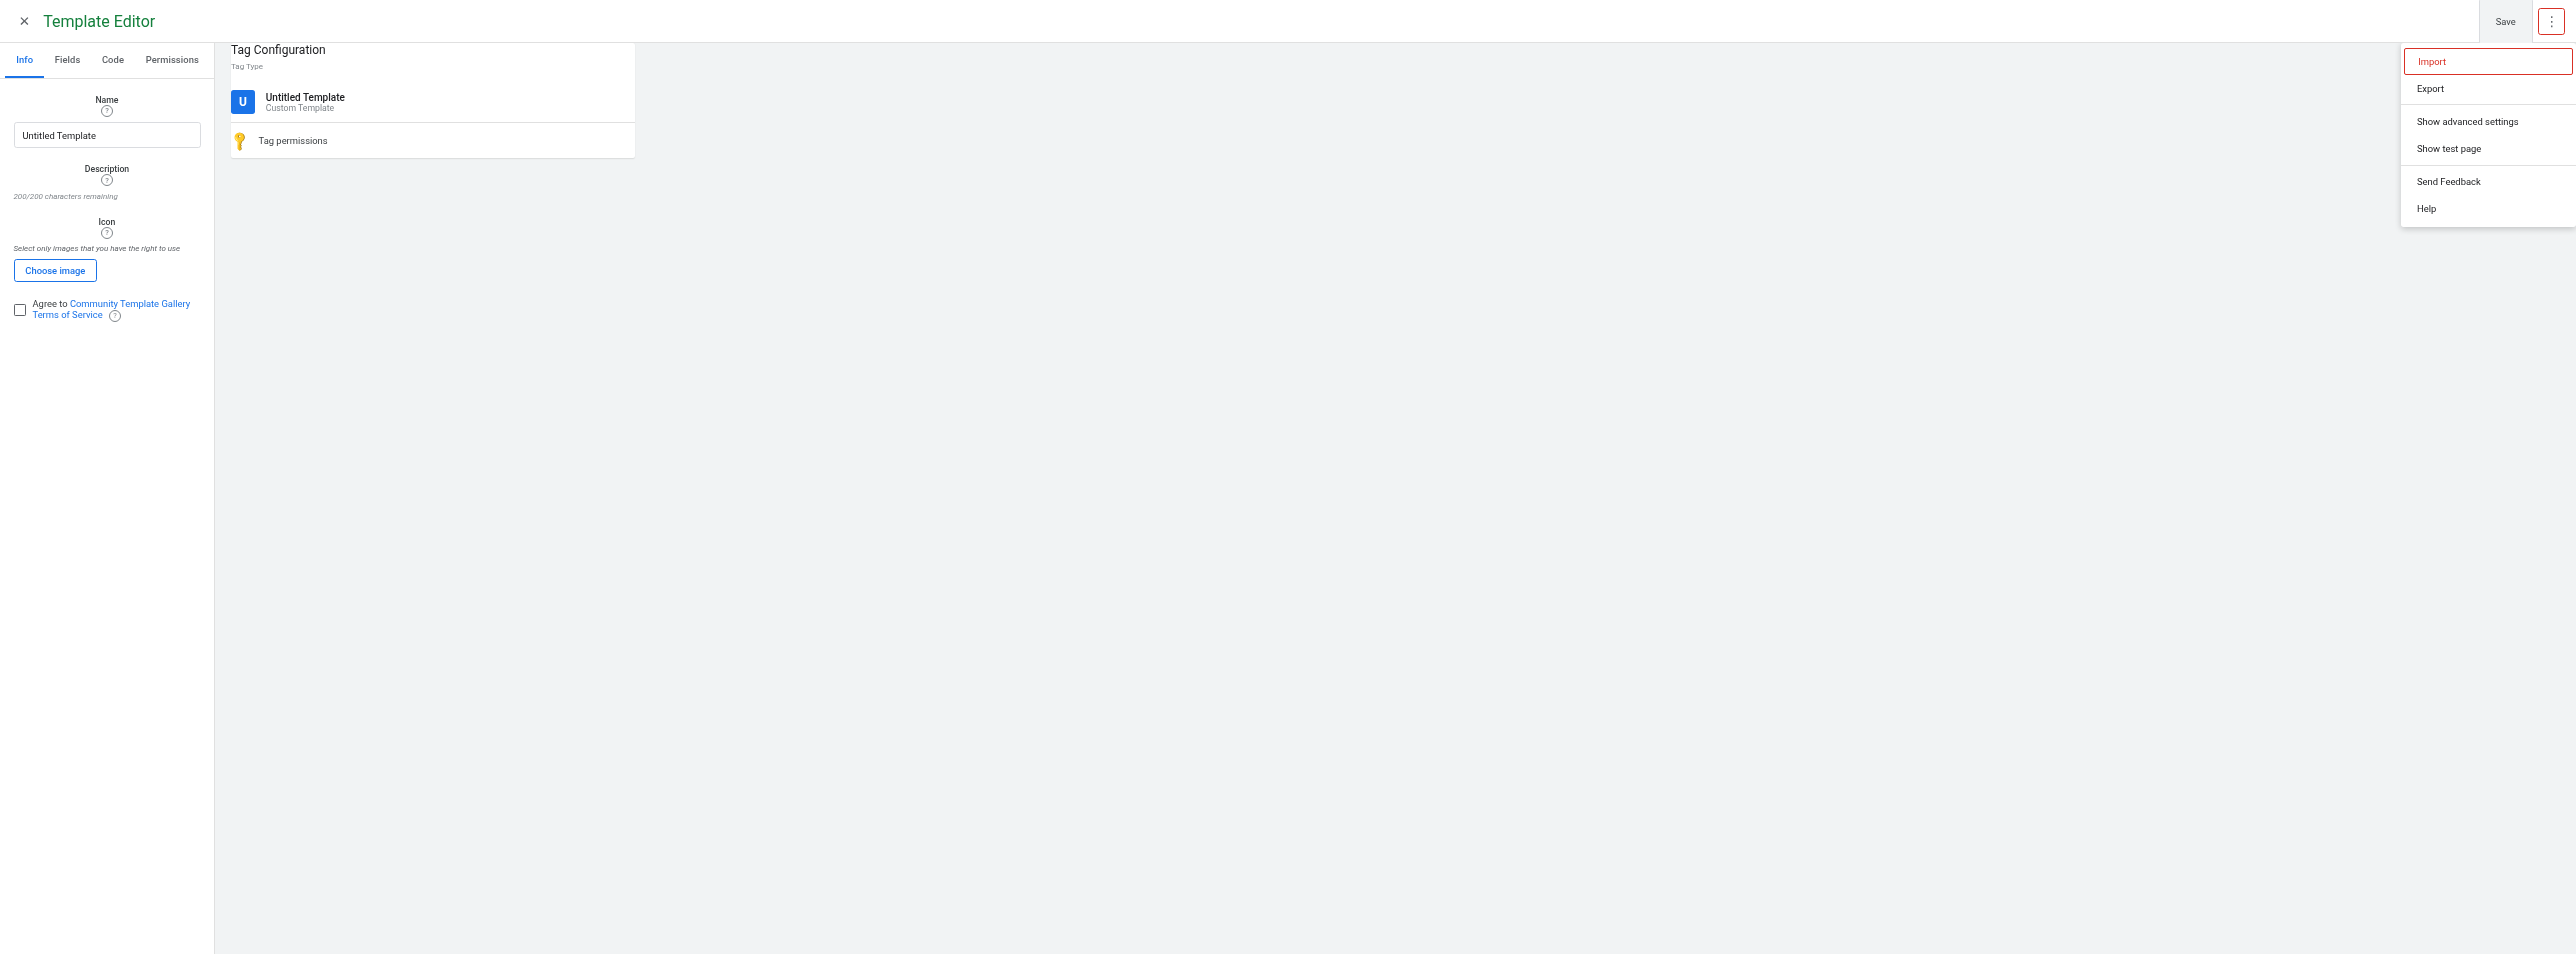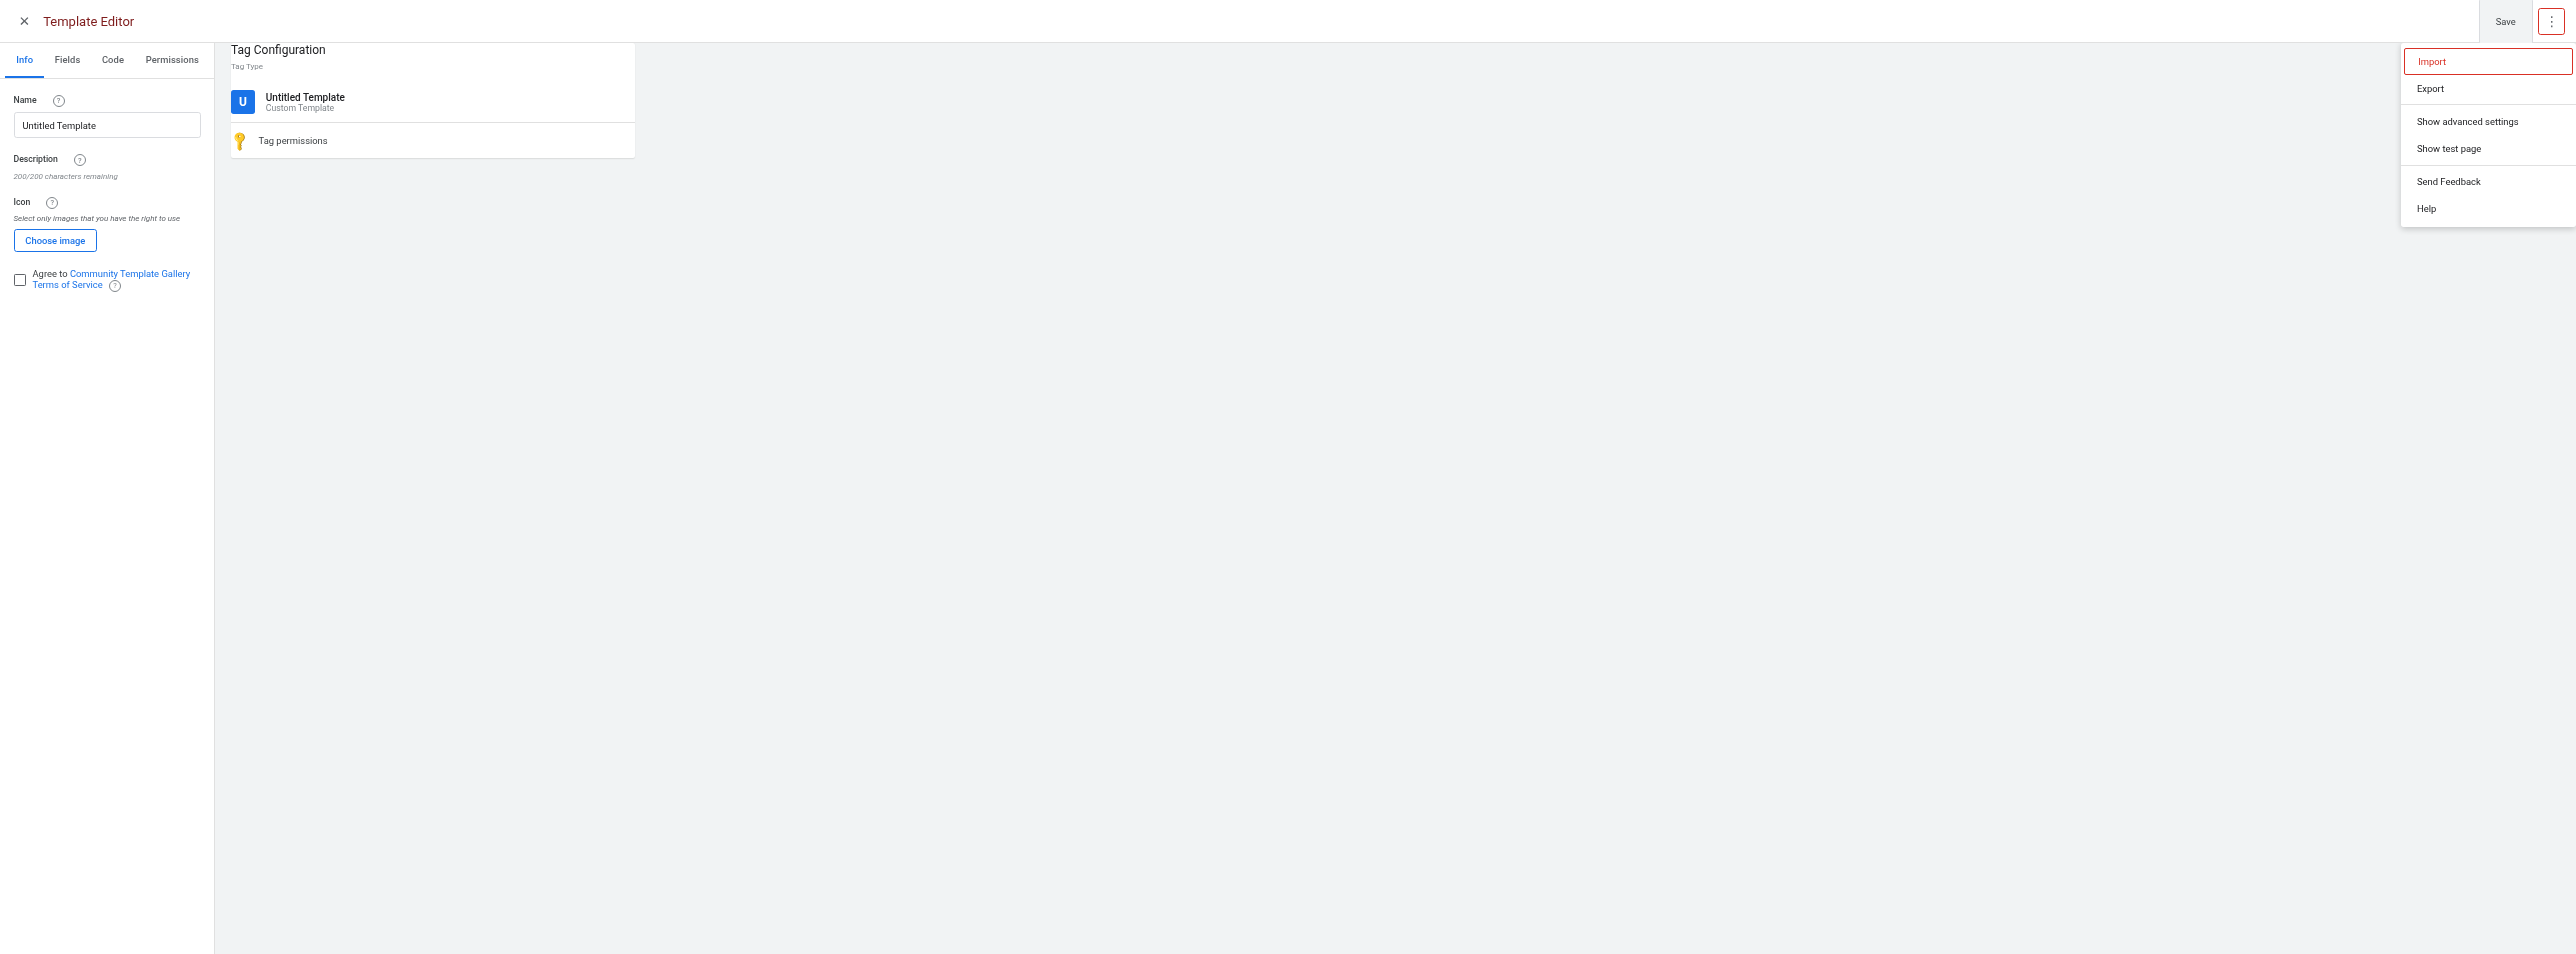--- a/index.html
+++ b/index.html
@@ -28,25 +28,25 @@
       display: flex;
       align-items: center;
       justify-content: center;
       border-radius: 50%;
       cursor: pointer;
       color: #5f6368;
       font-size: 13.5px;
       flex-shrink: 0;
     }
     .header-title {
-      font-size: 13px;
+      font-size: 16px;
       font-weight: 400;
       margin-left: 5.4px;
       flex: 1;
-      color: #7f1d1d;
+      color: #15803d;
     }
     .header-actions {
       display: flex;
       align-items: center;
       gap: 5.4px;
     }
     .btn-save {
       padding: 17px 16px;
       border: 0.7px solid #dadce0;
       background: #f1f3f4;
@@ -111,25 +111,27 @@
 
     
     .form-content {
       padding: 16px 13.5px;
     }
     .form-group {
       margin-bottom: 16px;
     }
     .form-label {
       display: flex;
-      gap: 16px;
+      align-items: center;
+      gap: 0;
       font-size: 8.7px;
       font-weight: 500;
       color: #3c4043;
       margin-bottom: 5.4px;
+      flex-direction: column;
     }
     .help-icon {
       width: 12px;
       height: 12px;
       border: 0.7px solid #80868b;
       border-radius: 50%;
       display: inline-flex;
       align-items: center;
       justify-content: center;
       font-size: 7.4px;

